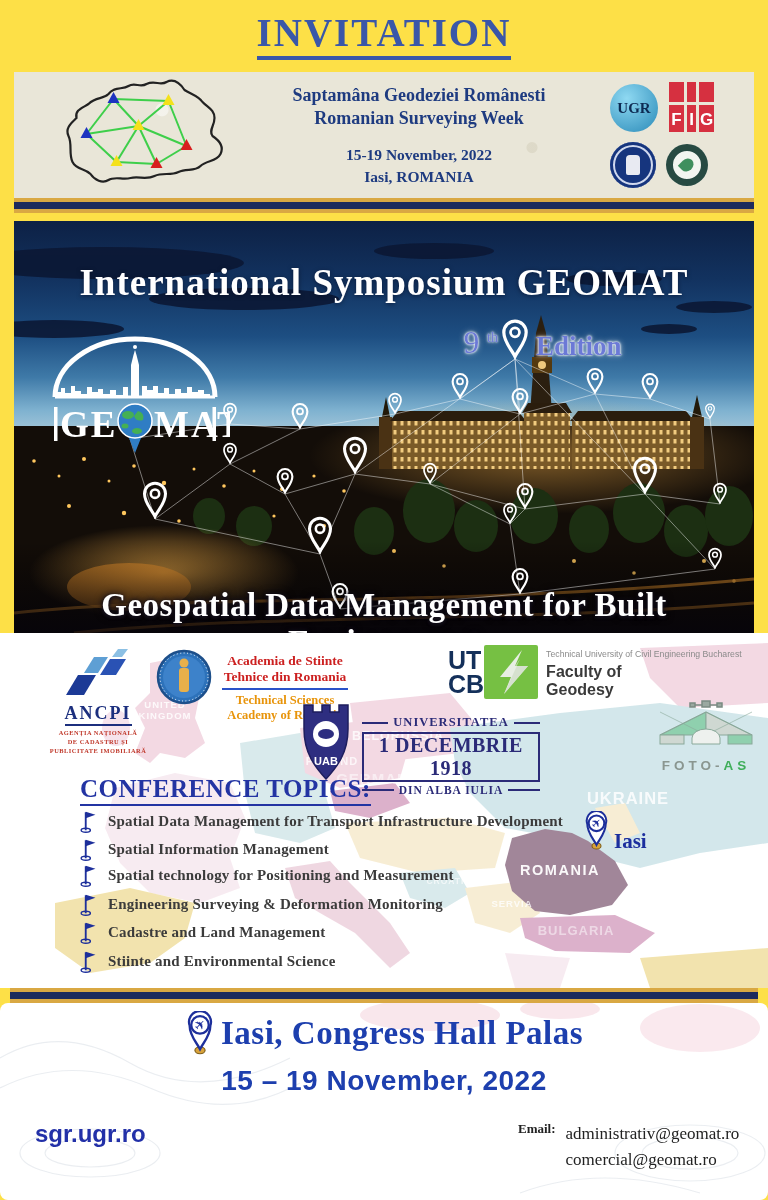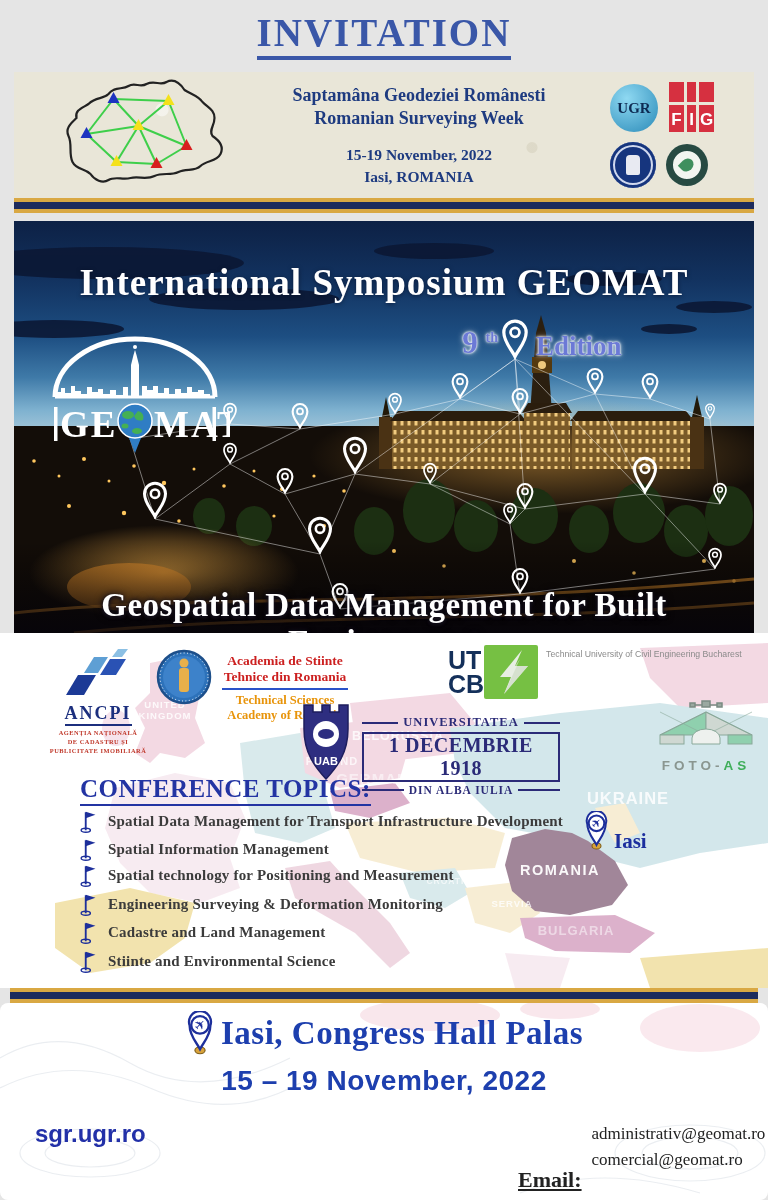--- a/index.html
+++ b/index.html
@@ -1,16 +1,16 @@
 <!DOCTYPE html>
 <html><head>
 <meta charset="utf-8">
 <style>
   html,body{margin:0;padding:0;background:#fff;}
-  .page{position:relative;width:768px;height:1200px;background:#e5e5e5;overflow:hidden;font-family:"Liberation Serif",serif;}
+  .page{position:relative;width:768px;height:1200px;background:#fde047;overflow:hidden;font-family:"Liberation Serif",serif;}
 
   
   .main-title{position:absolute;top:10px;left:0;width:100%;text-align:center;}
   .main-title span{display:inline-block;font-family:"Liberation Serif",serif;font-weight:bold;font-size:39px;letter-spacing:2px;color:#3a57a8;border-bottom:4px solid #3a57a8;padding-bottom:1px;}
 
   
   .banner{position:absolute;left:14px;top:72px;width:740px;height:126px;background:#e9e6d8;
     background-image:radial-gradient(circle at 20% 30%, rgba(255,255,255,.5) 0 6px, transparent 7px),radial-gradient(circle at 70% 60%, rgba(210,205,185,.5) 0 5px, transparent 6px);}
   .banner-text{position:absolute;left:255px;top:12px;width:300px;text-align:center;color:#1e3b80;font-weight:bold;}
   .bt1{font-size:18px;line-height:1.25;}
@@ -25,21 +25,21 @@
   
   .stripes{position:absolute;}
   .stripes .g{height:4px;background:#d9a843;}
   .stripes .n{height:7px;background:#1d2b5c;}
 
   
   .hero{position:absolute;left:14px;top:221px;width:740px;height:412px;overflow:hidden;
     background:linear-gradient(180deg,#0d2145 0%,#12325f 14%,#1d4e82 28%,#3f7aa8 38%,#7fb2d0 46%,#a9c9da 52%,#2a2118 54%,#140f0a 100%);}
   .hero-title{position:absolute;top:40px;left:0;width:100%;text-align:center;color:#fff;font-weight:bold;font-size:37px;letter-spacing:1px;text-shadow:0 1px 4px rgba(0,0,20,.5);}
   .hero-sub{position:absolute;top:366px;left:0;width:100%;text-align:center;color:#fff;font-weight:bold;font-size:33px;letter-spacing:.5px;text-shadow:0 0 4px #14101c,0 2px 3px #14101c,0 0 8px rgba(10,8,20,.9);}
-  .ed9{position:absolute;left:428px;top:104px;width:56px;text-align:right;color:#6b79d6;font-weight:bold;font-size:31px;text-shadow:0 0 2px #fff,0 0 3px #fff,0 0 6px rgba(255,255,255,.7);}
+  .ed9{position:absolute;left:428px;top:104px;width:56px;text-align:right;color:#6b79d6;font-weight:normal;font-size:31px;text-shadow:0 0 2px #fff,0 0 3px #fff,0 0 6px rgba(255,255,255,.7);}
   .ed9 sup{font-size:14px;}
   .edw{position:absolute;left:522px;top:110px;color:#6b79d6;font-weight:bold;font-size:27px;text-shadow:0 0 2px #fff,0 0 3px #fff,0 0 6px rgba(255,255,255,.7);}
   .glogo{position:absolute;left:26px;top:104px;}
   .glogo-txt{font-family:"Liberation Serif",serif;font-weight:bold;font-size:37px;fill:#fff;letter-spacing:2px;}
 
   
   .mid{position:absolute;left:0;top:633px;width:768px;height:355px;background:#fff;}
   .eumap{position:absolute;left:0;top:0;}
   .map-label{position:absolute;transform:translateX(-50%);color:#fff;font-family:"Liberation Sans",sans-serif;font-weight:bold;text-align:center;letter-spacing:1px;line-height:1.2;white-space:normal;}
   .romania-label{position:absolute;transform:translateX(-50%);color:#fff;font-family:"Liberation Sans",sans-serif;font-weight:bold;font-size:14.5px;letter-spacing:1.5px;opacity:.95;}
@@ -53,21 +53,21 @@
   .astr-text{position:absolute;left:216px;top:20px;width:138px;text-align:center;font-weight:bold;}
   .astr-red{color:#cc2020;font-size:13.5px;line-height:1.2;}
   .astr-rule{height:2px;background:#2a52c8;margin:3px 6px;}
   .astr-orange{color:#e8940a;font-size:12.5px;line-height:1.2;}
   .utcb{position:absolute;left:448px;top:12px;display:flex;align-items:flex-start;}
   .utcb-abbr{font-family:"Liberation Sans",sans-serif;font-weight:bold;font-size:25px;line-height:.95;color:#14305a;margin-right:0;margin-top:4px;}
   .utcb-text{margin-left:8px;margin-top:4px;font-family:"Liberation Sans",sans-serif;}
   .utcb-univ{color:#8a8a8a;font-size:8.7px;white-space:nowrap;}
   .utcb-fac{color:#3a3a3a;font-weight:bold;font-size:16px;line-height:1.15;margin-top:4px;}
   .uab{position:absolute;left:300px;top:62px;display:flex;align-items:center;}
-  .uab-text{margin-left:10px;width:198px;color:#2b2b78;text-align:center;margin-top:20px;}
+  .uab-text{margin-left:10px;width:178px;color:#2b2b78;text-align:center;margin-top:20px;}
   .dashrow{display:flex;align-items:center;font-weight:bold;}
   .dashrow .ln{flex:1;border-top:2px solid #2b2b78;}
   .dashrow .tx{padding:0 5px;font-size:12.5px;letter-spacing:1px;}
   .uab-box{border:2.5px solid #2b2b78;padding:0 8px;margin:2px 0;font-size:20px;font-weight:bold;letter-spacing:.5px;}
   .fotoas{position:absolute;left:652px;top:66px;width:108px;text-align:center;}
   .fotoas-name{font-family:"Liberation Sans",sans-serif;font-weight:bold;font-size:13.5px;letter-spacing:4px;margin-top:1px;}
   .fa1{color:#8a9690;}
   .fa2{color:#3fae5a;}
 
   .topics-head{position:absolute;left:80px;top:142px;}
@@ -75,21 +75,21 @@
   .topic{position:absolute;left:80px;display:flex;align-items:center;gap:11px;}
   .topic .txt{font-weight:bold;font-size:15px;color:#3b3b3b;letter-spacing:.2px;white-space:nowrap;}
 
   
   .venue{position:absolute;left:0;top:1003px;width:768px;height:197px;background:#fff;border-radius:8px;}
   .venue-line{position:absolute;left:0;top:8px;width:100%;display:flex;align-items:center;justify-content:center;gap:6px;}
   .venue-loc{color:#1d3fae;font-weight:bold;font-size:33px;letter-spacing:.5px;}
   .venue-dates{position:absolute;left:0;top:62px;width:100%;text-align:center;color:#1d3fae;font-weight:bold;font-size:28px;font-family:"Liberation Sans",sans-serif;letter-spacing:.5px;}
   .flinks{position:absolute;left:35px;top:112px;font-family:"Liberation Sans",sans-serif;font-weight:bold;font-size:24px;color:#2230a8;line-height:1.55;}
   .emails{position:absolute;left:518px;top:118px;display:flex;gap:10px;}
-  .email-label{font-weight:bold;font-size:22px;color:#222;text-decoration:underline;margin-top:46px;}
+  .email-label{font-weight:bold;font-size:13px;color:#222;}
   .email-list{font-size:17px;color:#222;line-height:1.5;}
 </style>
 </head>
 <body>
 
 <svg width="0" height="0" style="position:absolute" aria-hidden="true">
   <defs>
     <symbol id="pin" viewBox="0 0 24 33">
       <path d="M12 31 C9.5 25.5 3 19.5 3 11.5 A9 9 0 1 1 21 11.5 C21 19.5 14.5 25.5 12 31 Z" fill="none" stroke="#fff" stroke-width="2.6"></path>
       <circle cx="12" cy="11.5" r="3.6" fill="none" stroke="#fff" stroke-width="2.2"></circle>
@@ -399,20 +399,24 @@
         <div>UT</div>
         <div>CB</div>
       </div>
       <svg width="54" height="54" viewBox="0 0 54 54">
         <rect width="54" height="54" rx="2" fill="#76c043"></rect>
         <polygon points="38,5 16,32 27,32 20,49 44,21 31,21" fill="#e8eee4"></polygon>
         <polygon points="20,49 44,21 31,21 36,14" fill="#cfdcc6" opacity="0.7"></polygon>
       </svg>
       <div class="utcb-text">
         <div class="utcb-univ">Technical University of Civil Engineering Bucharest</div>
+        <div class="utcb-fac">
+          <div>Faculty of</div>
+          <div>Geodesy</div>
+        </div>
       </div>
     </div>
 
     <div class="uab">
       <svg width="52" height="90" viewBox="0 0 52 90">
         <path d="M4,4 h9 v7 h9 v-7 h8 v7 h9 v-7 h9 v24 c0,24 -11,38 -22,50 c-11,-12 -22,-26 -22,-50 Z" fill="#2e2e80" stroke="#1e1e5e" stroke-width="1.5"></path>
         <circle cx="26" cy="33" r="13" fill="#fff"></circle>
         <ellipse cx="26" cy="33" rx="8" ry="5" fill="#2e2e80"></ellipse>
         <text x="26" y="64" text-anchor="middle" font-size="11" font-weight="bold" fill="#fff" font-family="Liberation Sans,sans-serif">UAB</text>
       </svg>

